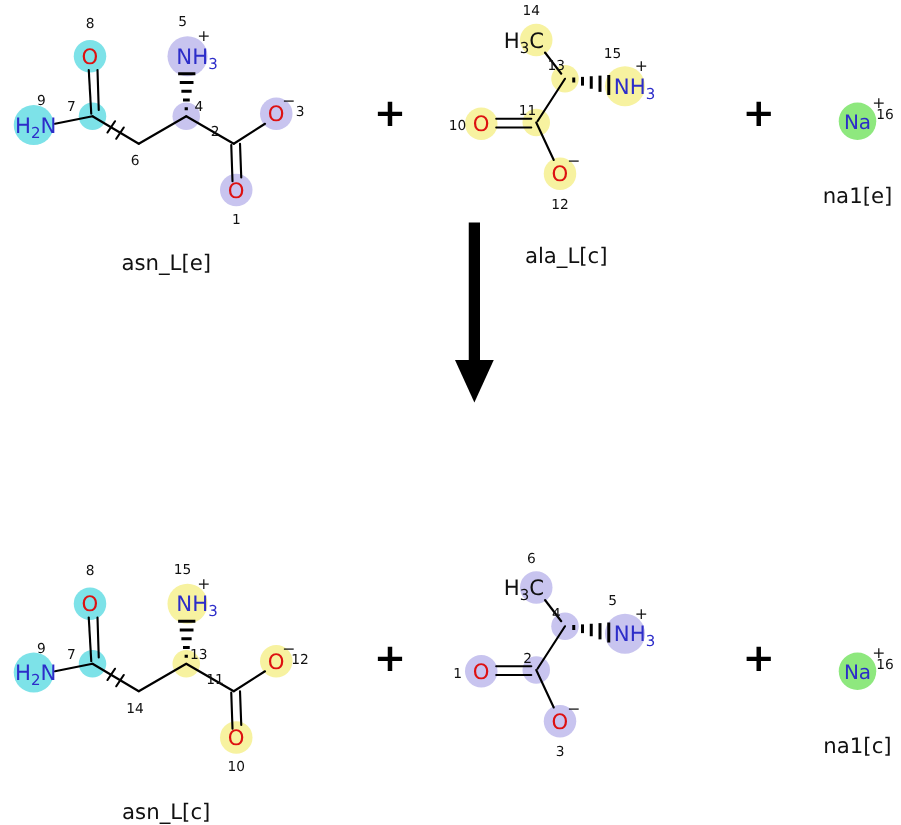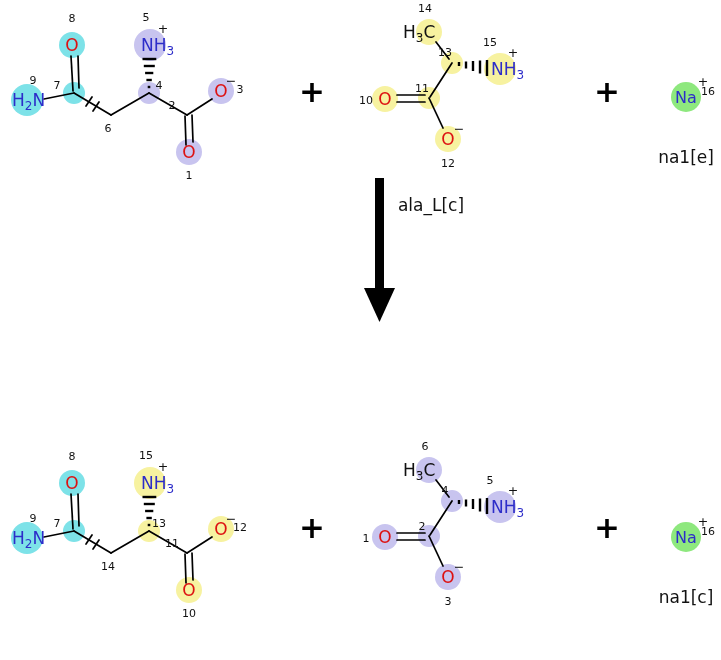--- a/index.html
+++ b/index.html
@@ -67,20 +67,21 @@
     <text class="num" x="146" y="16">5</text>
     <text class="num" x="159" y="84">4</text>
     <text class="num" x="108" y="127">6</text>
     <text class="num" x="172" y="104">2</text>
     <text class="atom" text-anchor="middle" x="221" y="92" fill="#dd1111">O</text>
     <text class="chg" x="231" y="80">−</text>
     <text class="num" x="240" y="88">3</text>
     <text class="atom" text-anchor="middle" x="189" y="153" fill="#dd1111">O</text>
     <text class="num" x="189" y="174">1</text>
   </svg>
+  <div class="mlabel" style="left:40px;top:201px;width:186px">asn_L[e]</div>
 
   <div class="plus" style="left:312px;top:91px">+</div>
 
   <svg class="mol" style="left:355px;top:0" width="200" height="192">
     <g>
       <circle cx="74" cy="32" r="13" fill="#f7f2a0"></circle>
       <circle cx="97" cy="63" r="11" fill="#f7f2a0"></circle>
       <circle cx="145" cy="69" r="16" fill="#f7f2a0"></circle>
       <circle cx="74" cy="98" r="11" fill="#f7f2a0"></circle>
       <circle cx="30" cy="99" r="13" fill="#f7f2a0"></circle>
@@ -110,21 +111,21 @@
     </text>
     <text class="chg" x="158" y="57">+</text>
     <text class="num" x="135" y="46">15</text>
     <text class="num" x="67" y="92">11</text>
     <text class="atom" text-anchor="middle" x="30" y="105" fill="#dd1111">O</text>
     <text class="num" x="11" y="104">10</text>
     <text class="atom" text-anchor="middle" x="93" y="145" fill="#dd1111">O</text>
     <text class="chg" x="104" y="133">−</text>
     <text class="num" x="93" y="167">12</text>
   </svg>
-  <div class="mlabel" style="left:364px;top:195px;width:134px">ala_L[c]</div>
+  <div class="mlabel" style="left:386px;top:195px;width:134px">ala_L[c]</div>
 
   <div class="plus" style="left:607px;top:91px">+</div>
 
   <svg class="ion" style="left:660px;top:70px" width="61" height="60">
     <circle cx="26" cy="27" r="15" fill="#8ee87e"></circle>
     <text text-anchor="middle" x="26" y="33" style="font-size:16px" fill="#2d2dc9">Na</text>
     <text class="chg" x="43" y="16">+</text>
     <text class="num" x="48" y="25">16</text>
   </svg>
   <div class="mlabel" style="left:645px;top:147px;width:82px">na1[e]</div>
@@ -178,20 +179,21 @@
     <text class="num" x="146" y="16">15</text>
     <text class="num" x="159" y="84">13</text>
     <text class="num" x="108" y="127">14</text>
     <text class="num" x="172" y="104">11</text>
     <text class="atom" text-anchor="middle" x="221" y="92" fill="#dd1111">O</text>
     <text class="chg" x="231" y="80">−</text>
     <text class="num" x="240" y="88">12</text>
     <text class="atom" text-anchor="middle" x="189" y="153" fill="#dd1111">O</text>
     <text class="num" x="189" y="174">10</text>
   </svg>
+  <div class="mlabel" style="left:40px;top:640px;width:186px">asn_L[c]</div>
 
   <div class="plus" style="left:312px;top:527px">+</div>
 
   <svg class="mol" style="left:355px;top:438px" width="200" height="192">
     <g>
       <circle cx="74" cy="32" r="13" fill="#c8c4ef"></circle>
       <circle cx="97" cy="63" r="11" fill="#c8c4ef"></circle>
       <circle cx="145" cy="69" r="16" fill="#c8c4ef"></circle>
       <circle cx="74" cy="98" r="11" fill="#c8c4ef"></circle>
       <circle cx="30" cy="99" r="13" fill="#c8c4ef"></circle>

